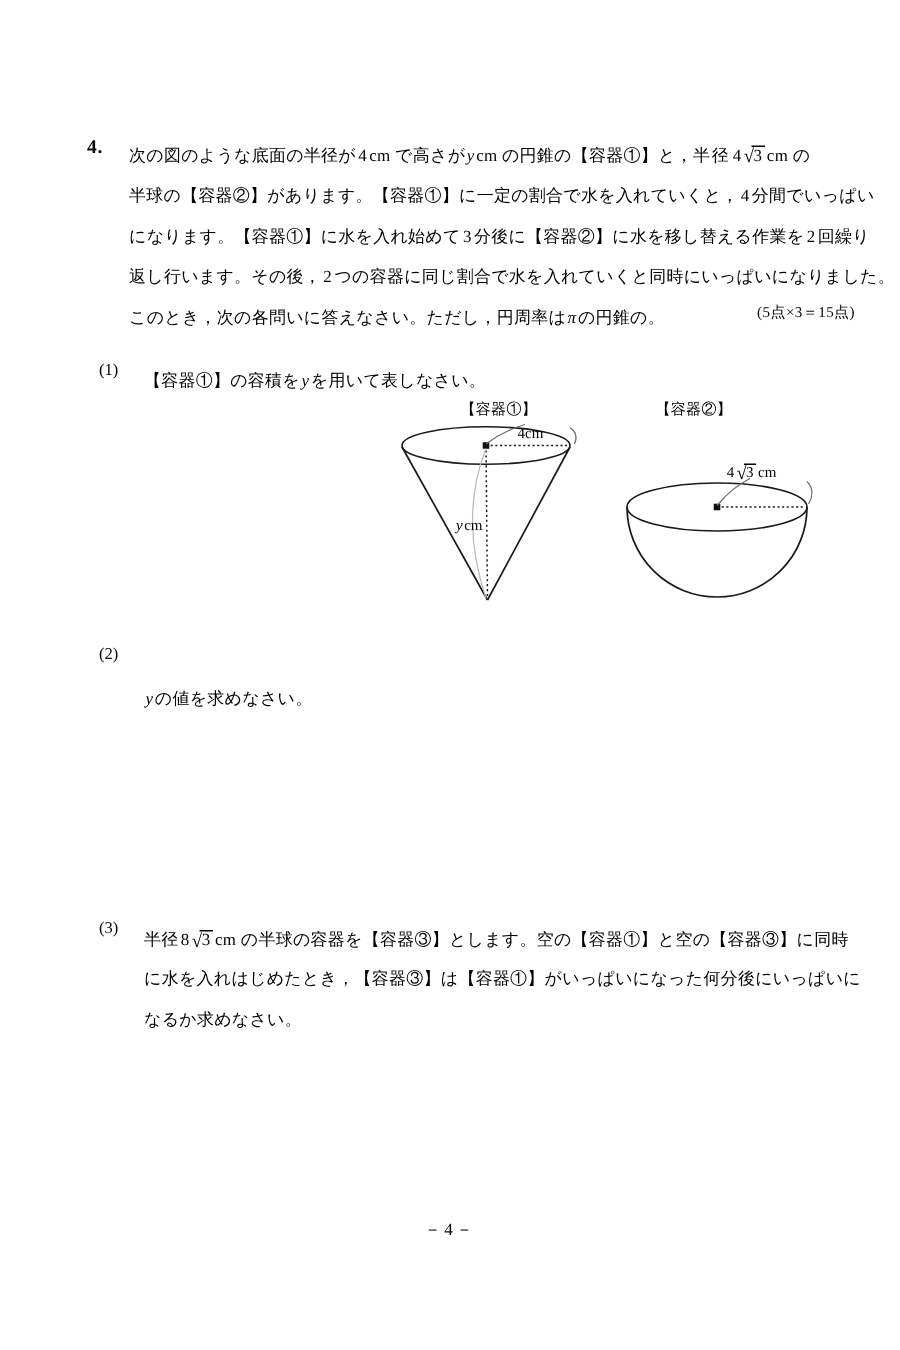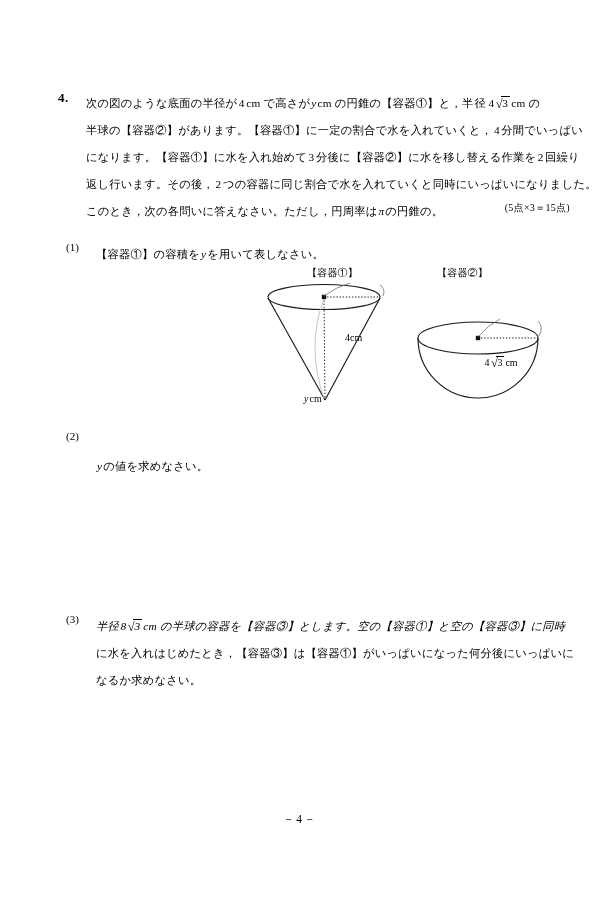--- a/index.html
+++ b/index.html
@@ -89,21 +89,20 @@
   .fig-cap {
     position: absolute;
     font-size: 10px;
     white-space: nowrap;
     letter-spacing: 0.2px;
   }
   .fig-annot {
     position: absolute;
     font-size: 10px;
     white-space: nowrap;
-    margin-top: 48px;
   }
 
   .page-num {
     position: absolute;
     left: 0;
     right: 0;
     top: 812px;
     text-align: center;
     font-size: 11.5px;
     letter-spacing: 2px;
@@ -187,19 +186,19 @@
   <div class="fig-annot" style="left:345px; top:284px;">4cm</div>
 
   <div class="fig-annot" style="left:303px; top:345px;"><span class="mi">y</span><span>cm</span></div>
 
   <div class="fig-annot" style="left:483px; top:307px;"><span class="num">4</span><span class="rad"><span class="sign">√</span><span class="val">3</span></span><span>cm</span></div>
 
   <div class="sub-label" style="left:66px; top:430px;">(2)</div>
   <div class="sub-text" style="left:96px; top:453px;"><span class="mi">y</span><span>の値を求めなさい。</span></div>
 
   <div class="sub-label" style="left:66px; top:613px;">(3)</div>
-  <div class="sub-text" style="left:96px; top:613px;font-style:italic;"><span class="sp">半径</span><span class="num">8</span><span class="rad"><span class="sign">√</span><span class="val">3</span></span><span>cm の半球の容器を【容器③】とします。空の【容器①】と空の【容器③】に同時</span></div>
+  <div class="sub-text" style="left:96px; top:613px;"><span class="sp">半径</span><span class="num">8</span><span class="rad"><span class="sign">√</span><span class="val">3</span></span><span>cm の半球の容器を【容器③】とします。空の【容器①】と空の【容器③】に同時</span></div>
   <div class="sub-text" style="left:96px; top:667px;">なるか求めなさい。</div>
   <div class="sub-text" style="left:96px; top:640px;">に水を入れはじめたとき，【容器③】は【容器①】がいっぱいになった何分後にいっぱいに</div>
 
   <div class="page-num">－4－</div>
 
 </div>
 
 </body></html>

